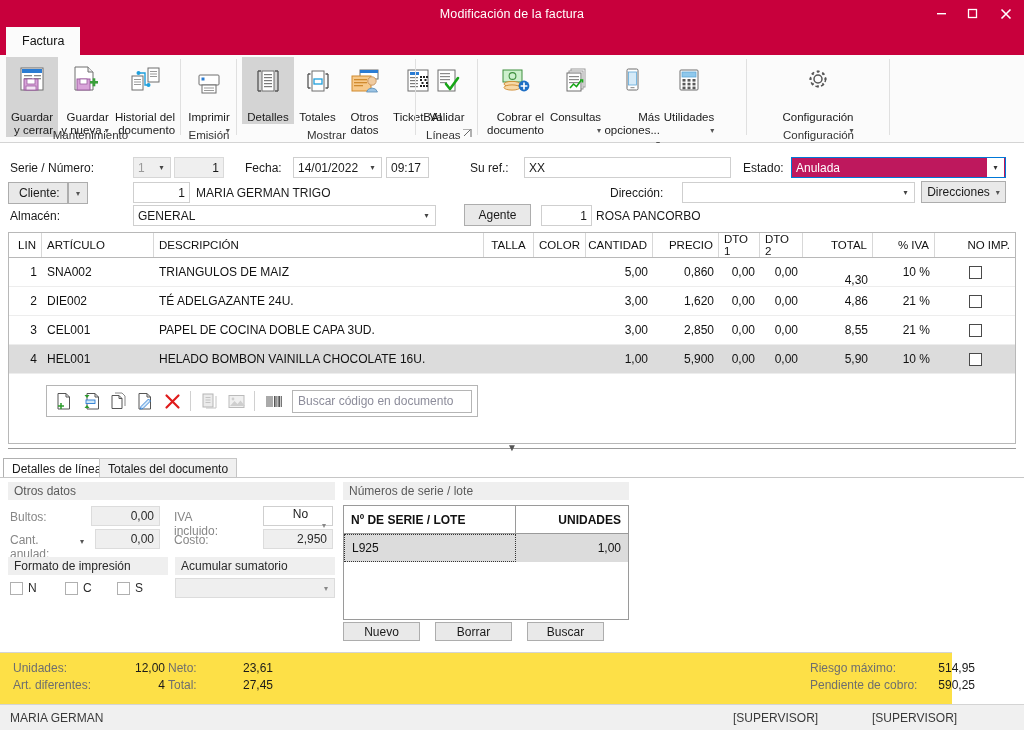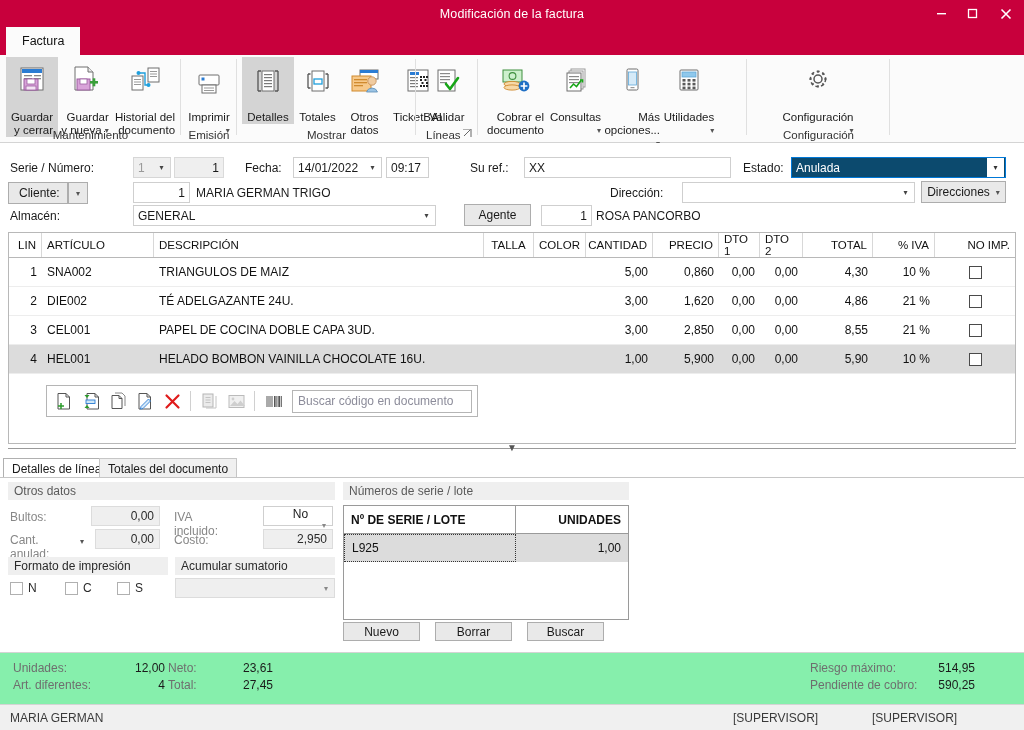--- a/index.html
+++ b/index.html
@@ -77,21 +77,21 @@
   .inp.num { justify-content: flex-end; }
   .combo {
     position: absolute; border: 1px solid #cfcfcf; background: #fff; height: 21px;
     display: flex; align-items: center; font-size: 12px; padding-left: 4px;
   }
   .combo .arrow {
     margin-left: auto; width: 17px; height: 19px; display: flex;
     align-items: center; justify-content: center; font-size: 8px; color: #444;
   }
   .combo.disabled { background: #efefef; color: #9a9a9a; border-color: #d6d6d6; }
-  .combo.sel-blue { background: #0c4a6e; border: 1px solid #0078d7; }
+  .combo.sel-blue { background: #be185d; border: 1px solid #0078d7; }
   .combo.sel-blue .val { color: #fff; }
   .combo.sel-blue .arrow { background: #fff; color: #333; height: 19px; margin-right: 1px; }
   .btnui {
     position: absolute; border: 1px solid #adadad; background: #e9e9e9; height: 22px;
     display: flex; align-items: center; justify-content: center;
     font-size: 12px; color: #1a1a1a; cursor: default;
   }
   .statictext { position: absolute; font-size: 12px; color: #1a1a1a; }
 
   
@@ -176,22 +176,22 @@
   .sghead { display: flex; height: 28px; border-bottom: 1px solid #9a9a9a; }
   .sghead .c {
     font-size: 12px; font-weight: bold; color: #111; display: flex; align-items: center; padding: 0 7px;
   }
   .sgrow { display: flex; height: 28px; background: #dcdcdc; }
   .sgrow .c { font-size: 12px; color: #111; display: flex; align-items: center; padding: 0 7px; }
   .sgrow .c.first { border: 1px dotted #333; }
 
   
   .statusbar {
-    position: absolute; left: 0; top: 652px; width: 1024px; height: 52px;
-    background: #86efac; border-top: 1px solid #d4d4d4;
+    position: absolute; left: 0; top: 652px; width: 952px; height: 52px;
+    background: #fde047; border-top: 1px solid #d4d4d4;
   }
   .stext { position: absolute; font-size: 12px; color: #6e6e6e; }
   .sval { position: absolute; font-size: 12px; color: #1a1a1a; }
   .userbar {
     position: absolute; left: 0; top: 704px; width: 1024px; height: 26px;
     background: #f0f0f0; border-top: 1px solid #d4d4d4;
   }
   .ubtext { position: absolute; font-size: 12px; color: #3a3a3a; }
 </style>
 </head>
@@ -547,21 +547,21 @@
     <div class="grow">
       <div class="gc c-right" style="width:33px;">1</div>
       <div class="gc" style="width:112px;">SNA002</div>
       <div class="gc" style="width:330px;">TRIANGULOS DE MAIZ</div>
       <div class="gc" style="width:50px;"></div>
       <div class="gc" style="width:52px;"></div>
       <div class="gc c-right" style="width:67px;">5,00</div>
       <div class="gc c-right" style="width:66px;">0,860</div>
       <div class="gc c-right" style="width:41px;">0,00</div>
       <div class="gc c-right" style="width:43px;">0,00</div>
-      <div class="gc c-right" style="width:70px;">4,30</div>
+      <div class="gc c-right" style="width:70px;margin-top:8px;">4,30</div>
       <div class="gc c-right" style="width:62px;">10 %</div>
       <div class="gc c-center" style="width:80px;">
           <span class="chk"></span>
         </div>
     </div>
 
     <div class="grow">
       <div class="gc c-right" style="width:33px;">2</div>
       <div class="gc" style="width:112px;">DIE002</div>
       <div class="gc" style="width:330px;">TÉ ADELGAZANTE 24U.</div>

